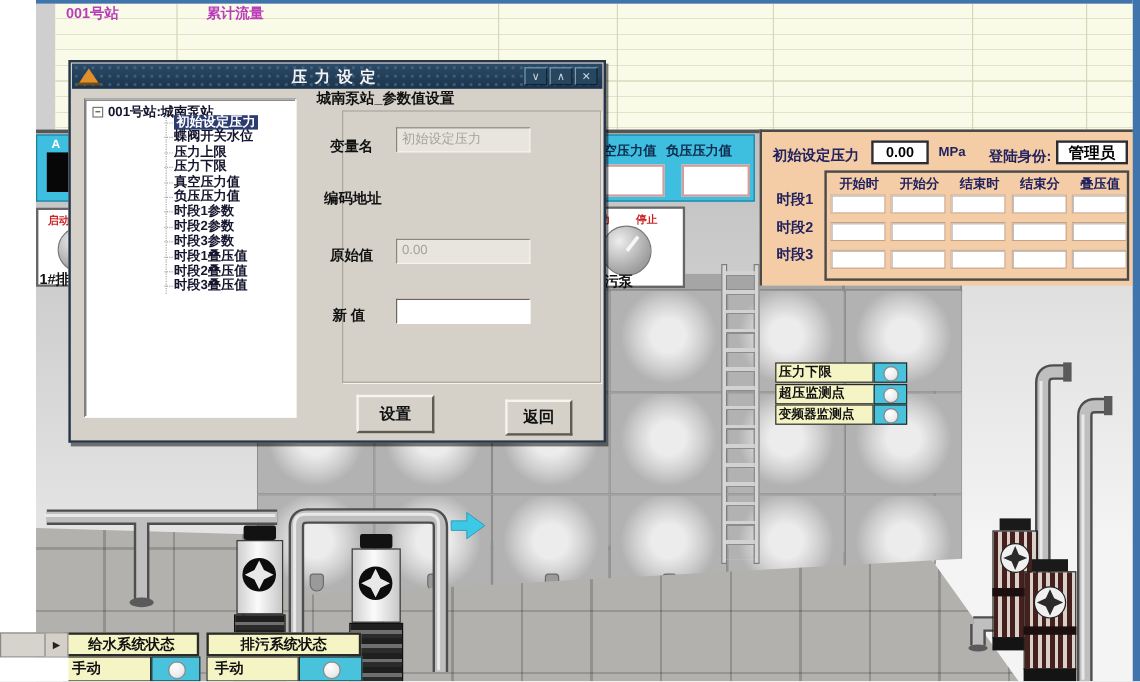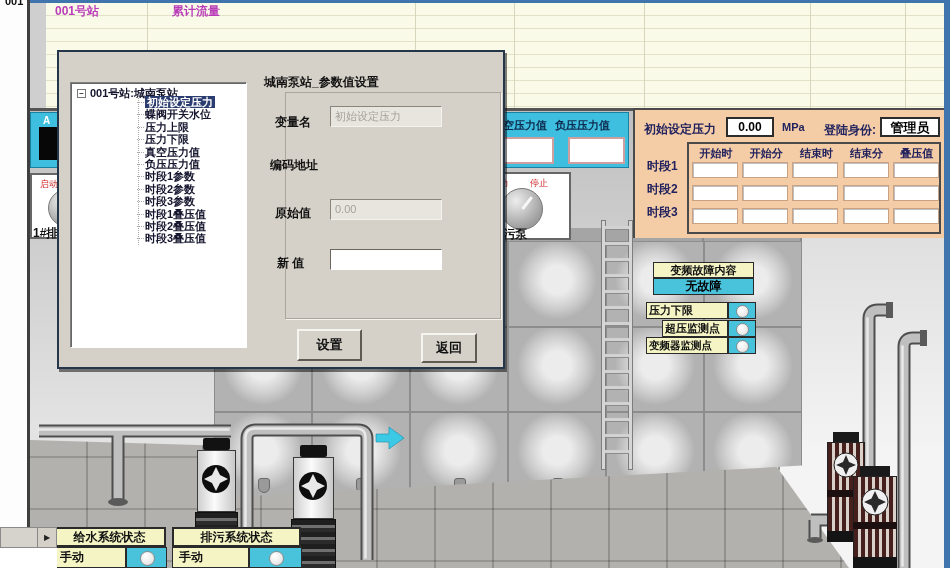--- a/index.html
+++ b/index.html
@@ -55,21 +55,21 @@
   .mp-band{left:0;width:100%;height:7px;background:#1c0f0f;}
   .mp-base{left:0;bottom:0;width:100%;height:11px;background:#141414;}
   .eye{position:absolute;}
   
   #hmi-topline{left:0;top:108px;width:914px;height:3px;background:#555;z-index:2;}
   #vac-panel{left:0;top:112px;width:599px;height:56px;background:#3fbfe0;border:1px solid #1c7fa0;box-sizing:border-box;z-index:3;}
   #vac-blackbox{left:8px;top:14px;width:21px;height:33px;background:#070707;}
   .vac-label{font-size:11px;font-weight:bold;color:#0d2b4e;white-space:nowrap;}
   .vac-box{width:57px;height:27px;background:#fff;border:2px solid #cf9f9f;box-sizing:border-box;}
   .pump-panel{background:#fff;border:2px solid #666;box-sizing:border-box;z-index:3;}
-  .pp-start,.pp-stop{font-size:9px;font-weight:normal;color:#c22;}
+  .pp-start,.pp-stop{font-size:9px;font-weight:bold;color:#c22;}
   .knob{border-radius:50%;background:radial-gradient(circle at 35% 30%,#ededed,#a0a0a0 70%,#8a8a8a);border:1px solid #777;box-sizing:border-box;}
   .knob::after{content:"";position:absolute;left:50%;top:5px;width:3px;height:15px;margin-left:-1px;
      background:#f7f7f7;transform:rotate(38deg);transform-origin:50% 100%;}
   .pp-name{font-size:12px;font-weight:bold;color:#111;white-space:nowrap;}
   
   #peach{left:603px;top:108px;width:312px;height:130px;background:#f4cda6;border-top:2px solid #4a4a4a;border-left:2px solid #4a4a4a;box-sizing:border-box;z-index:3;}
   .peach-lb{font-size:12px;font-weight:bold;color:#22225e;white-space:nowrap;}
   .wbox{background:#fff;border:2px solid #2c2c2c;box-sizing:border-box;text-align:center;font-weight:bold;font-size:12px;color:#000;}
   #pp-table{left:52px;top:32px;width:254px;height:92px;border:2px solid #4a4a4a;box-sizing:border-box;padding-left:44px;}
   .pp-h{position:absolute;top:2px;font-size:11px;font-weight:bold;color:#22225e;width:48px;text-align:center;}
@@ -298,31 +298,27 @@
           <div class="pp-cell" style="left: 203.8px; top: 41px;"></div>
           <div class="pp-cell" style="left: 203.8px; top: 64px;"></div>
         </div>
       <div id="pp-rowlabels">
           <div class="pp-rl" style="left: 12px; top: 48px;">时段1</div>
           <div class="pp-rl" style="left: 12px; top: 71px;">时段2</div>
           <div class="pp-rl" style="left: 12px; top: 94px;">时段3</div>
         </div>
     </div>
 
-    <div id="fault-panel" class="abs" style="left:623px;top:262px;width:101px;height:33px">
-      <div class="ybox ctr abs" style="left:0;top:0;width:101px;height:16px;line-height:14px">变频故障内容</div>
-      <div class="cbox ctr abs" style="left:0;top:16px;width:101px;height:17px;line-height:15px;font-size:12px;font-weight:bold">无故障</div>
-    </div>
 
     <div id="monitor-block" class="abs" style="left:616px;top:302px;width:110px;height:53px">
       <div class="ybox abs" style="left:0;top:0;width:82px;height:17px;line-height:15px;padding-left:2px">压力下限</div>
       <div class="cbox abs" style="left:82px;top:0;width:28px;height:17px">
           <div class="lamp" style="left:7px;top:2px;width:13px;height:13px"></div>
         </div>
-      <div class="ybox abs" style="left:16px;top:17.5px;width:66px;height:17px;line-height:15px;padding-left:2px">超压监测点</div>
+      <div class="ybox abs" style="left:0;top:17.5px;width:100px;height:17px;line-height:15px;padding-left:2px">超压监测点</div>
       <div class="cbox abs" style="left:82px;top:17.5px;width:28px;height:17px">
           <div class="lamp" style="left:7px;top:2px;width:13px;height:13px"></div>
         </div>
       <div class="ybox abs" style="left:0;top:35px;width:82px;height:17px;line-height:15px;padding-left:2px;font-size:10.5px">变频器监测点</div>
       <div class="cbox abs" style="left:82px;top:35px;width:28px;height:17px">
           <div class="lamp" style="left:7px;top:2px;width:13px;height:13px"></div>
         </div>
     </div>
 
 
@@ -336,30 +332,35 @@
     </div>
     <div class="status abs" style="left:142px;top:527px;width:131px;height:41px">
       <div class="hdr" style="width:129px;height:20px;line-height:17px">排污系统状态</div>
       <div class="ybox abs" style="left:0;top:20px;width:77px;height:21px;line-height:19px;padding-left:6px;font-size:12px">手动</div>
       <div class="cbox abs" style="left:77px;top:20px;width:53px;height:21px">
           <div class="lamp" style="left:19px;top:3px;width:15px;height:15px"></div>
         </div>
     </div>
   </div>
 
-  <div id="left-strip" class="abs">
-    <div id="corner-001" class="abs">001</div>
-  </div>
   <div id="h-scrollbar" class="abs">
     <div id="h-scroll-btn" class="abs">▶</div>
   </div>
   <div id="bl-patch" class="abs"></div>
   <div id="right-border" class="abs"></div>
 
   <div id="dialog" class="abs">
+    <div id="d-title" class="abs">
+      <div id="d-icon" class="abs"></div>
+      <div id="d-icon-base" class="abs"></div>
+      <div id="d-title-text">压力设定</div>
+      <div class="d-btn abs" style="right:46px">∨</div>
+      <div class="d-btn abs" style="right:25px">∧</div>
+      <div class="d-btn abs" style="right:4px">✕</div>
+    </div>
     <div id="d-tree" class="abs">
       <div id="t-root" class="abs">
         <span id="t-minus">−</span>
         <span>001号站:城南泵站</span>
       </div>
       <div id="t-vline" class="abs"></div>
       <div id="t-items" class="abs">
         <div class="titem sel"><span>初始设定压力</span></div>
         <div class="titem"><span>蝶阀开关水位</span></div>
         <div class="titem"><span>压力上限</span></div>

